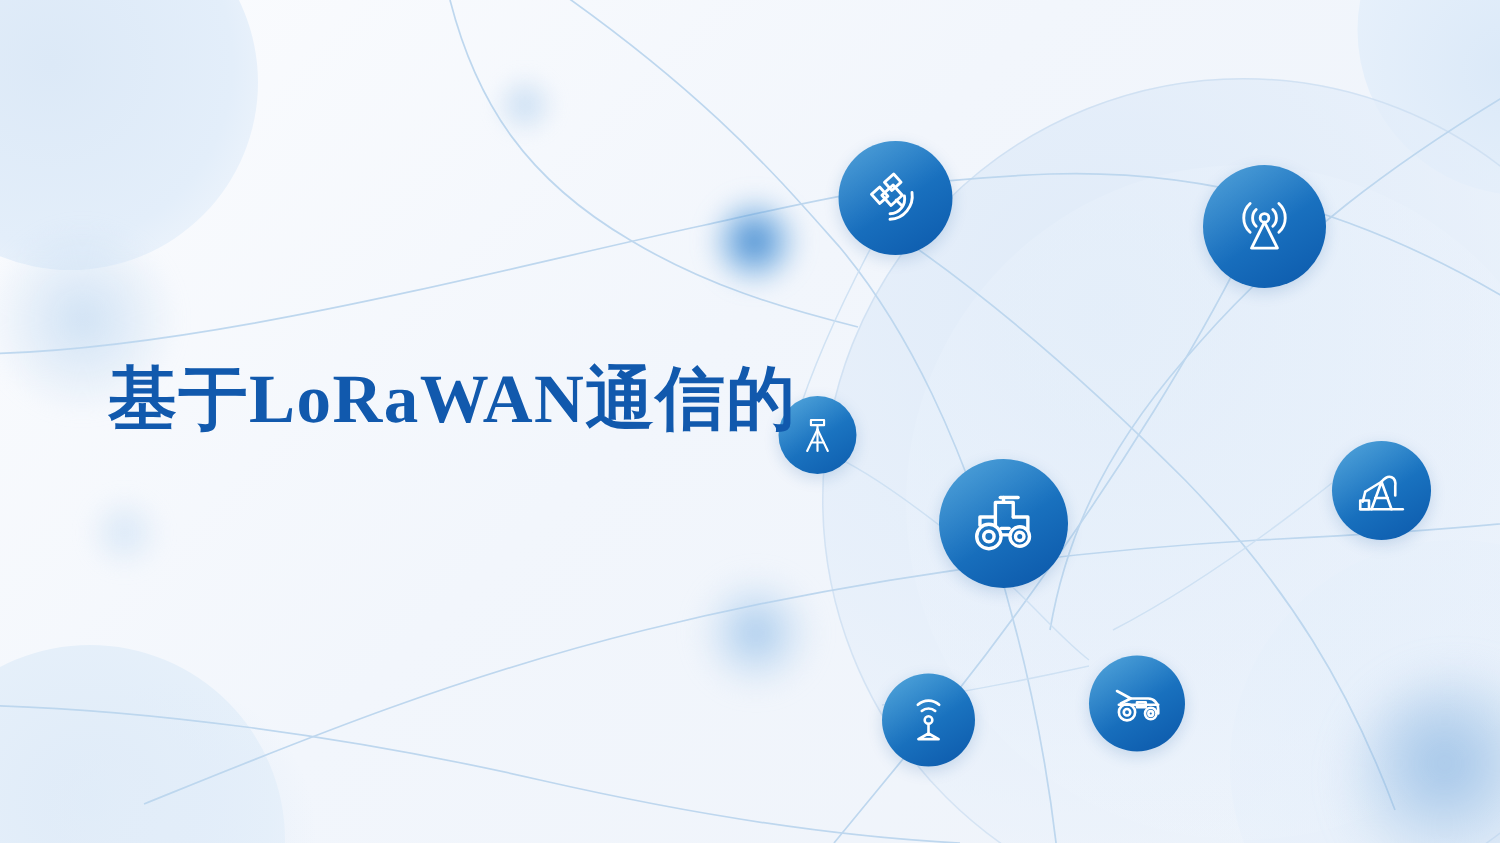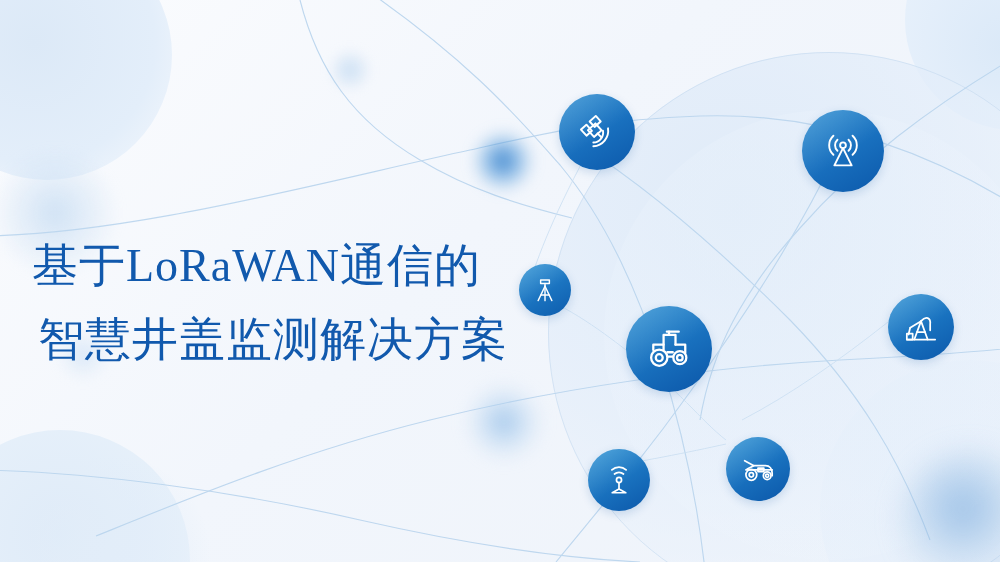--- a/index.html
+++ b/index.html
@@ -90,21 +90,22 @@
   .title-block{
     position:absolute;left:32px;top:229px;width:560px;
   }
   .title-line{
     font-family:"Liberation Serif","DejaVu Serif",serif;
     font-size:46px;
     line-height:74px;
     letter-spacing:1px;
     color:#1159ad;
     white-space:nowrap;
-    font-weight:400;
+    font-weight:700;
+    margin-left:40px;
   }
   .title-line.second{padding-left:6px;}
   
   .node{
     position:absolute;border-radius:50%;
     display:flex;align-items:center;justify-content:center;
     box-shadow:0 3px 10px rgba(23,88,160,.18);
   }
   .node svg{display:block;}
   .node .ring{
@@ -262,16 +263,15 @@
         <path d="M8 14 L19 20 L11 24"></path>
         <path d="M19 20 H33 C38 20 41 24 41 29 V32"></path>
         <path d="M9.5 25 H41"></path>
         <path d="M24 23 H31 V27 H24 Z"></path>
       </g>
     </svg>
   </div>
 
   <div class="title-block">
     <div class="title-line">基于LoRaWAN通信的</div>
-    <div class="title-line second">智慧井盖监测解决方案</div>
   </div>
 
 </div>
 
 </body></html>

